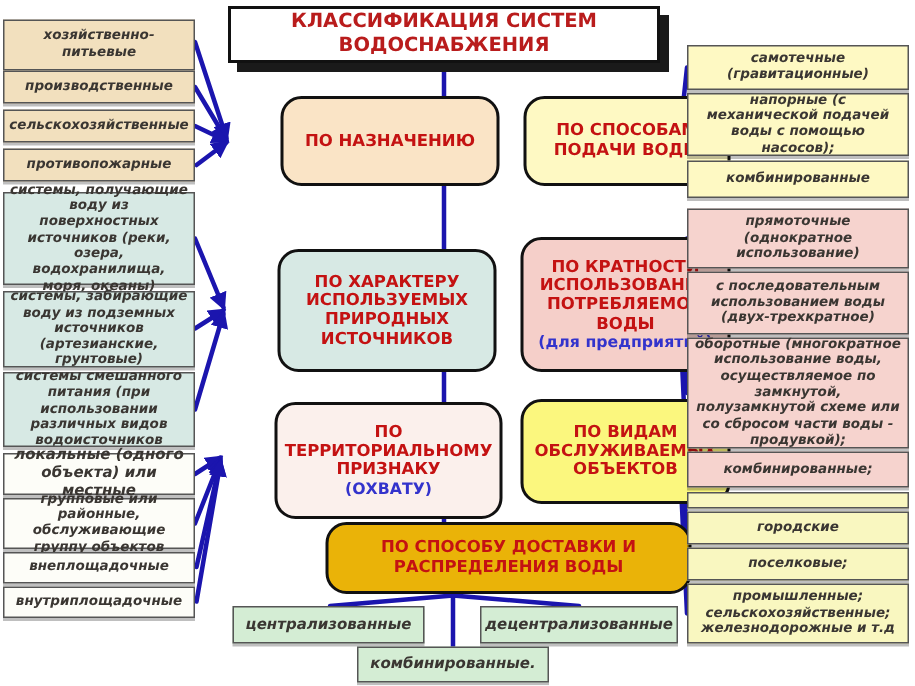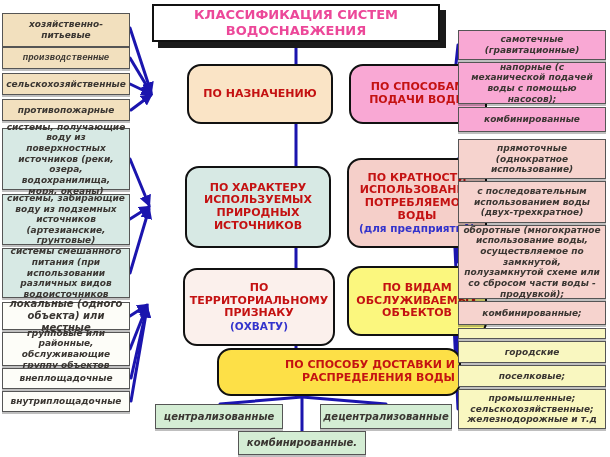--- a/index.html
+++ b/index.html
@@ -5,44 +5,44 @@
   html,body{margin:0;padding:0;background:#fff;}
   .canvas{
     position:relative;width:610px;height:457px;background:#ffffff;
     font-family:"DejaVu Sans","Liberation Sans",sans-serif;overflow:hidden;
   }
   .connectors{position:absolute;left:0;top:0;width:610px;height:457px;z-index:1;}
   .box{position:absolute;z-index:2;display:flex;align-items:center;justify-content:center;
        text-align:center;box-sizing:border-box;}
   .title-box{
     left:152px;top:4px;width:288px;height:38px;background:#ffffff;border:2px solid #111;
-    box-shadow:6px 6px 0 #1a1a1a;color:#ec4899;font-weight:bold;font-size:13px;line-height:1.2;
+    box-shadow:6px 6px 0 #1a1a1a;color:#b91c1c;font-weight:bold;font-size:13px;line-height:1.2;
   }
   .cat{
     border:2px solid #111;border-radius:14px;color:#c41212;font-weight:bold;font-size:11px;
     line-height:1.15;flex-direction:column;padding:2px 4px;margin-left:35px;
   }
   .cat .note{font-weight:bold;font-size:10.5px;color:#3333cc;}
   .leaf{
     border:1px solid #555;font-style:italic;font-weight:bold;font-size:9px;line-height:1.18;
     color:#3a3632;padding:1px 3px;box-shadow:0 2px 0 rgba(0,0,0,0.25);
   }
   
   .fill-beige{background:#f2e0be;}
   .fill-cyan{background:#d7e9e4;}
   .fill-white{background:#fdfdf8;}
-  .fill-cream{background:#f9a8d4;}
+  .fill-cream{background:#fef9c3;}
   .fill-pink{background:#f6d3ce;}
   .fill-yellow-pale{background:#f9f7c0;}
   .fill-green{background:#d4edd4;}
   .fill-peach{background:#fae4c6;}
   .fill-catpink{background:#f5cfc9;}
   .fill-catwhite{background:#fbf0ec;}
   .fill-catyellow{background:#fbf77e;}
-  .fill-catgreen{background:#fde047;text-align:right;}
+  .fill-catgreen{background:#eab308;}
 </style>
 </head>
 <body>
 
 <div class="canvas">
 
   <svg class="connectors" viewBox="0 0 610 457" xmlns="http://www.w3.org/2000/svg">
     <defs>
       <marker id="arrow" viewBox="0 0 10 10" refX="8" refY="5" markerWidth="4" markerHeight="4" orient="auto">
         <path d="M0,0 L10,5 L0,10 z" fill="#1b15ae"></path>
@@ -113,21 +113,21 @@
   <div class="box cat fill-catyellow" style="left:312px;top:266px;width:140px;height:70px;">
     <span>ПО ВИДАМ ОБСЛУЖИВАЕМЫХ ОБЪЕКТОВ</span>
   </div>
   <div class="box cat fill-catgreen" style="left:182px;top:348px;width:244px;height:48px;">
     <span>ПО СПОСОБУ ДОСТАВКИ И РАСПРЕДЕЛЕНИЯ ВОДЫ</span>
   </div>
 
   <div class="box leaf fill-beige" style="left:2px;top:13px;width:128px;height:34px;">
     <span>хозяйственно-питьевые</span>
     </div>
-  <div class="box leaf fill-beige" style="left:2px;top:47px;width:128px;height:22px;font-family:Liberation Mono, monospace;">
+  <div class="box leaf fill-beige" style="left:2px;top:47px;width:128px;height:22px;">
     <span>производственные</span>
     </div>
   <div class="box leaf fill-beige" style="left:2px;top:99px;width:128px;height:22px;">
     <span>противопожарные</span>
     </div>
   <div class="box leaf fill-beige" style="left:2px;top:73px;width:128px;height:22px;">
     <span>сельскохозяйственные</span>
     </div>
   <div class="box leaf fill-cyan" style="left:2px;top:128px;width:128px;height:62px;">
     <span>системы, получающие воду из поверхностных источников (реки, озера, водохранилища, моря, океаны)</span>

